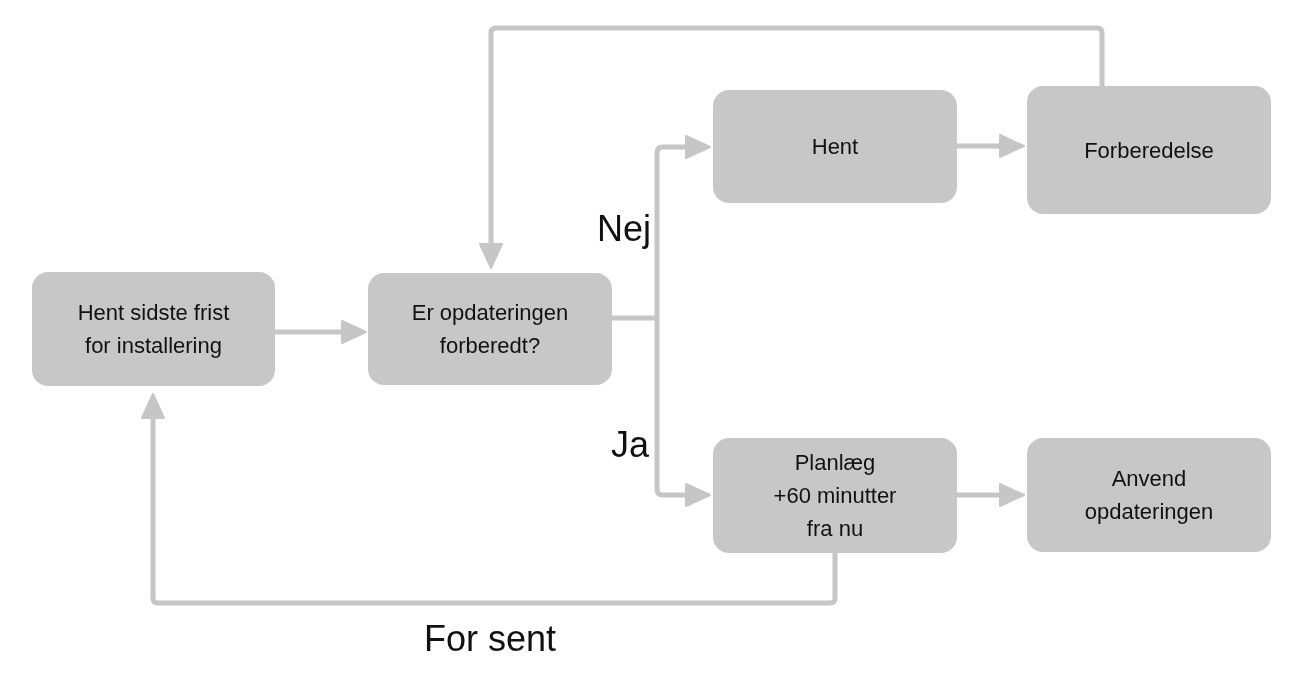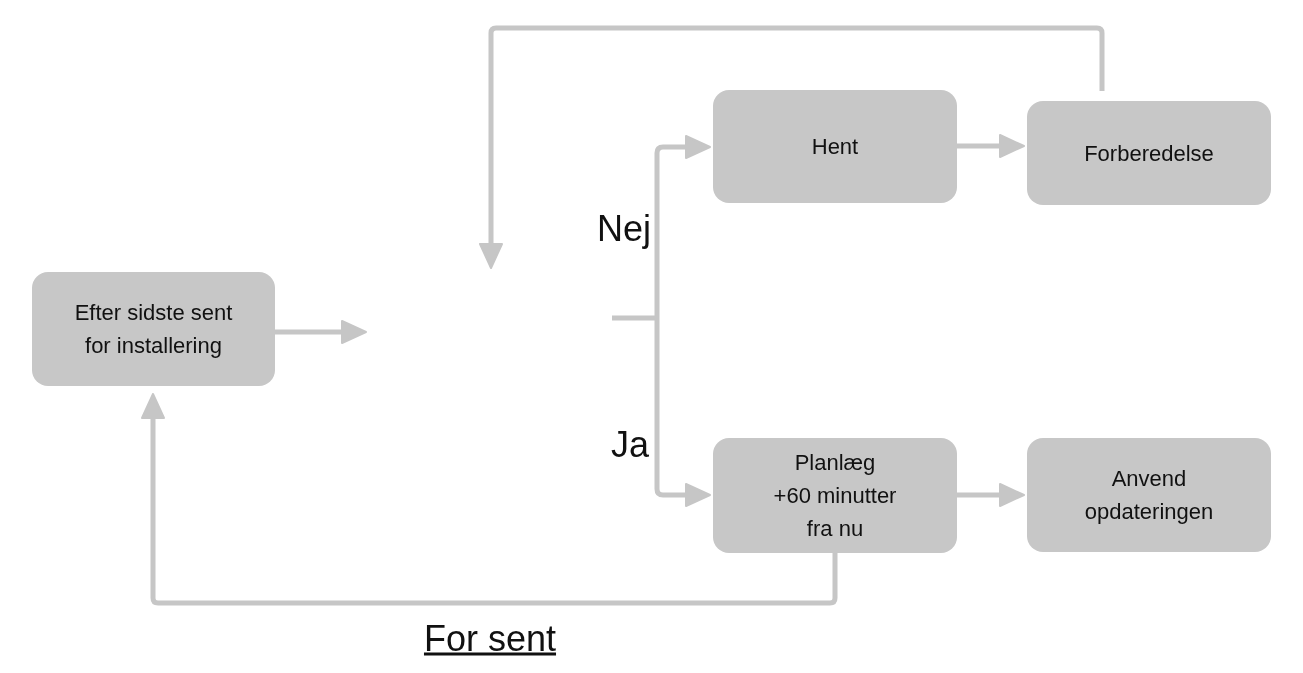--- a/index.html
+++ b/index.html
@@ -44,34 +44,34 @@
     justify-content: center;
     text-align: center;
     color: var(--text);
     font-size: 22px;
     line-height: 33px;
     white-space: pre-line;
   }
   .node-after-deadline  { left: 32px;   top: 272px; width: 243px; height: 114px; }
   .node-update-prepared { left: 368px;  top: 273px; width: 244px; height: 112px; }
   .node-download        { left: 713px;  top: 90px;  width: 244px; height: 113px; }
-  .node-prepare         { left: 1027px; top: 101px;  width: 244px; height: 104px; }
+  .node-prepare         { left: 1027px; top: 86px;  width: 244px; height: 128px; }
   .node-schedule        { left: 713px;  top: 438px; width: 244px; height: 115px; }
   .node-apply-update    { left: 1027px; top: 438px; width: 244px; height: 114px; align-items: center; }
   .edge-label {
     position: absolute;
     transform: translate(-50%, -50%);
     color: var(--text);
     font-size: 36px;
     line-height: 33px;
     white-space: nowrap;
   }
   .edge-label-nej     { left: 624px; top: 228px; }
   .edge-label-ja      { left: 630px; top: 444px; }
-  .edge-label-forsent { left: 490px; top: 638px; text-decoration: underline; }
+  .edge-label-forsent { left: 490px; top: 638px; }
 </style>
 </head>
 <body>
 
 <div class="canvas">
 
   <svg class="connector-layer" viewBox="0 0 1303 673" xmlns="http://www.w3.org/2000/svg">
 
     <path class="conn" d="M 275 332 H 344"></path>
     <polygon class="arrow" points="366,332 342,321 342,343"></polygon>
@@ -89,24 +89,28 @@
     <polygon class="arrow" points="1024,495 1000,484 1000,506"></polygon>
 
     <path class="conn" d="M 1102 91 V 33 Q 1102 28 1097 28 H 496 Q 491 28 491 33 V 245"></path>
     <polygon class="arrow" points="491,268 480,244 502,244"></polygon>
 
     <path class="conn" d="M 835 553 V 598 Q 835 603 830 603 H 158 Q 153 603 153 598 V 417"></path>
     <polygon class="arrow" points="153,394 142,418 164,418"></polygon>
   </svg>
 
   <div class="node node-after-deadline">
-    <span>Efter sidste sent
+    <span>Hent sidste frist
 for installering</span>
   </div>
 
+  <div class="node node-update-prepared">
+    <span>Er opdateringen
+forberedt?</span>
+  </div>
 
   <div class="node node-download">
     <span>Hent</span>
   </div>
 
   <div class="node node-prepare">
     <span>Forberedelse</span>
   </div>
 
   <div class="node node-schedule">

